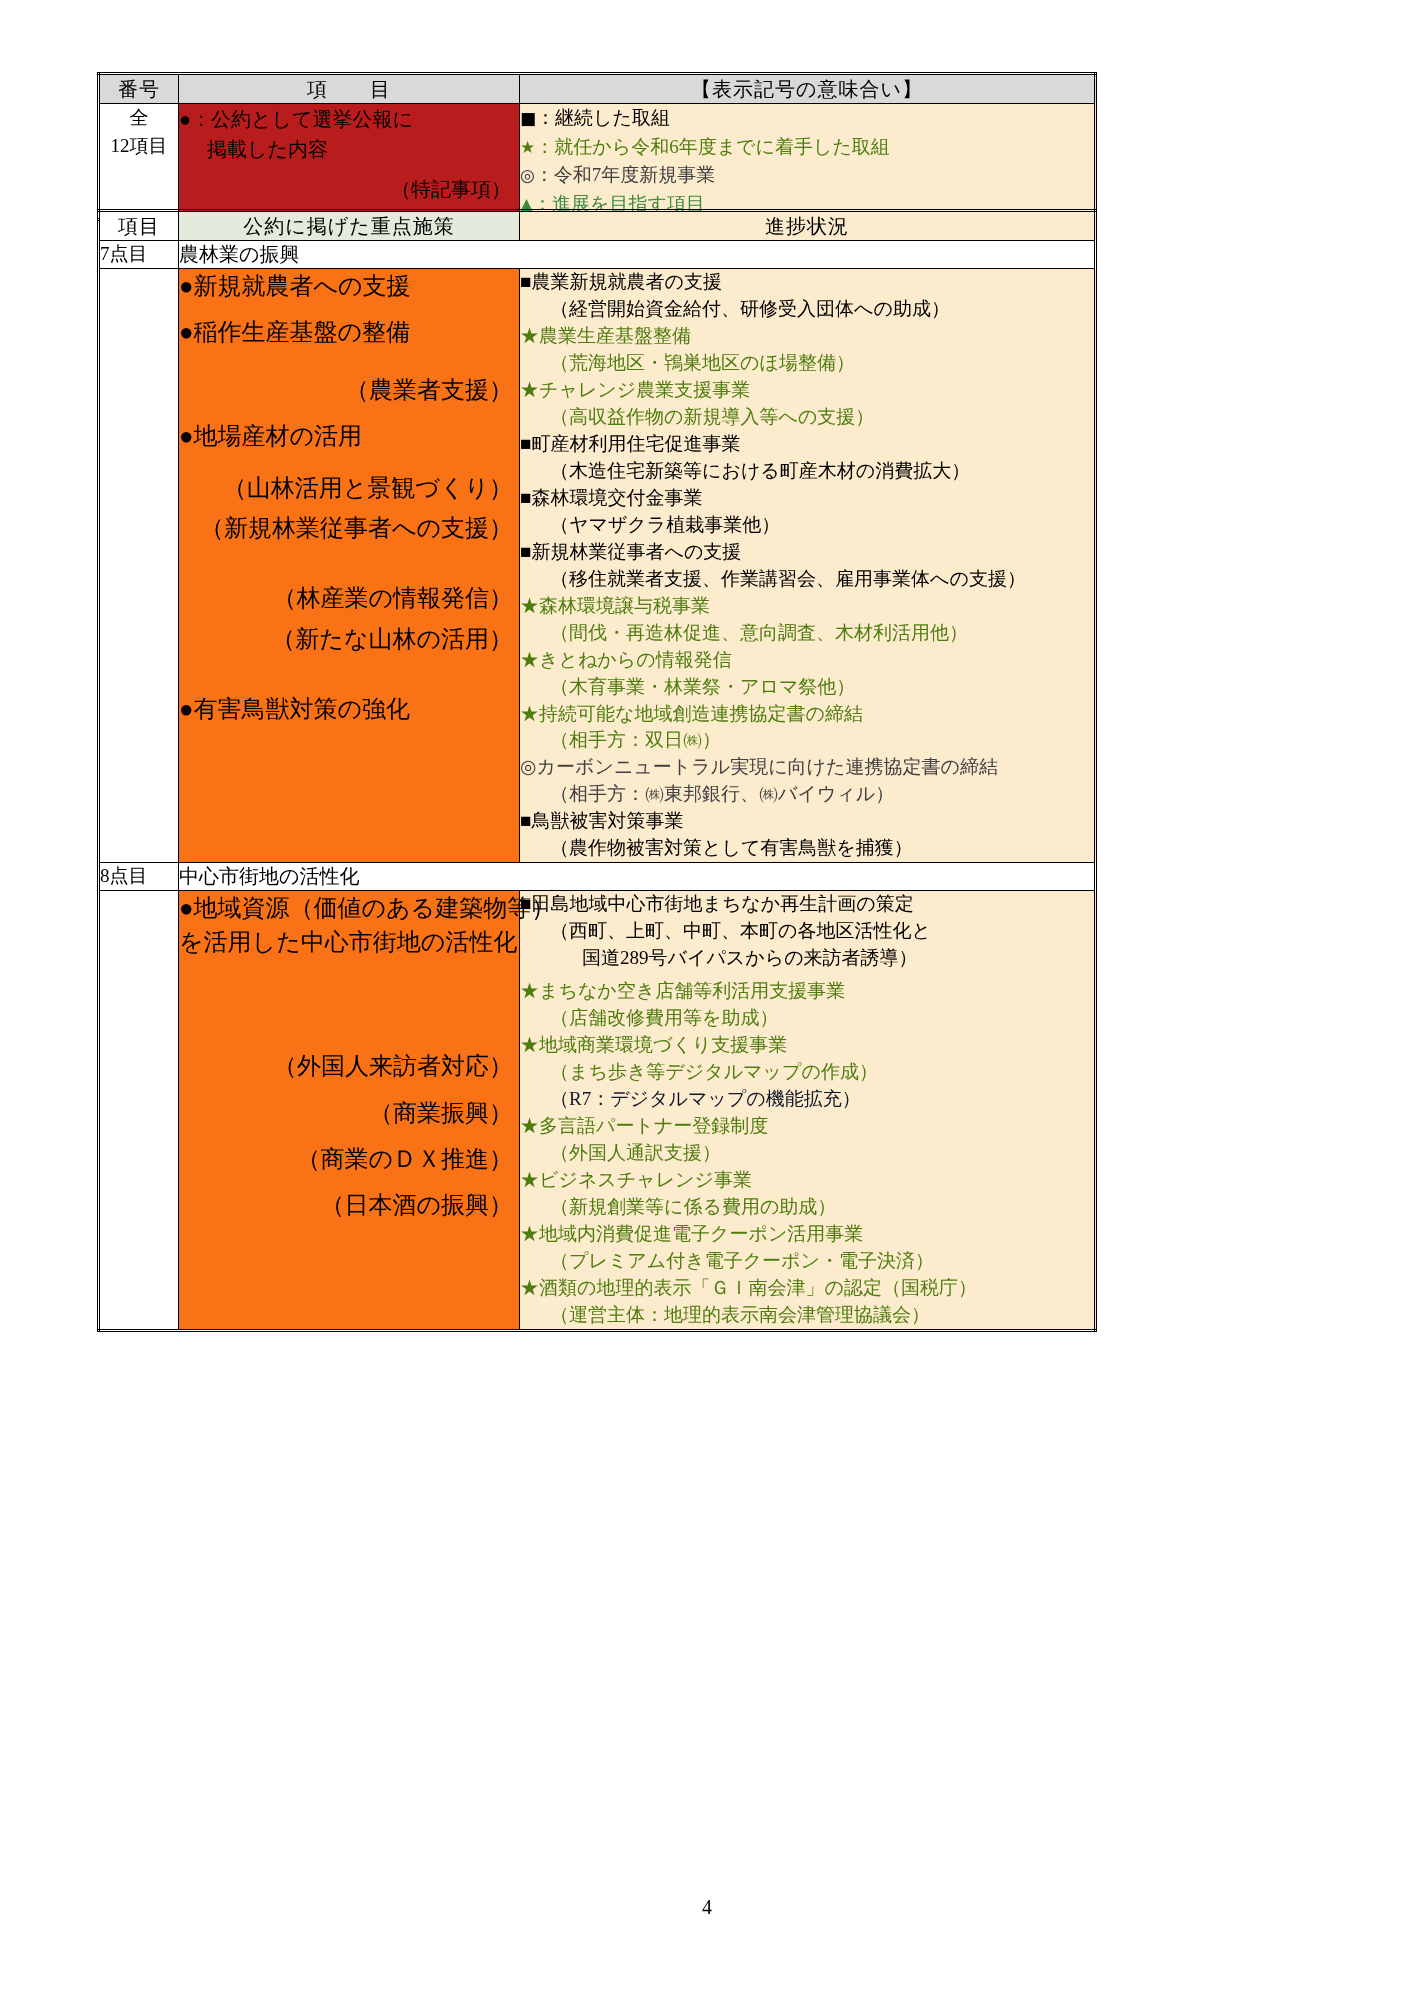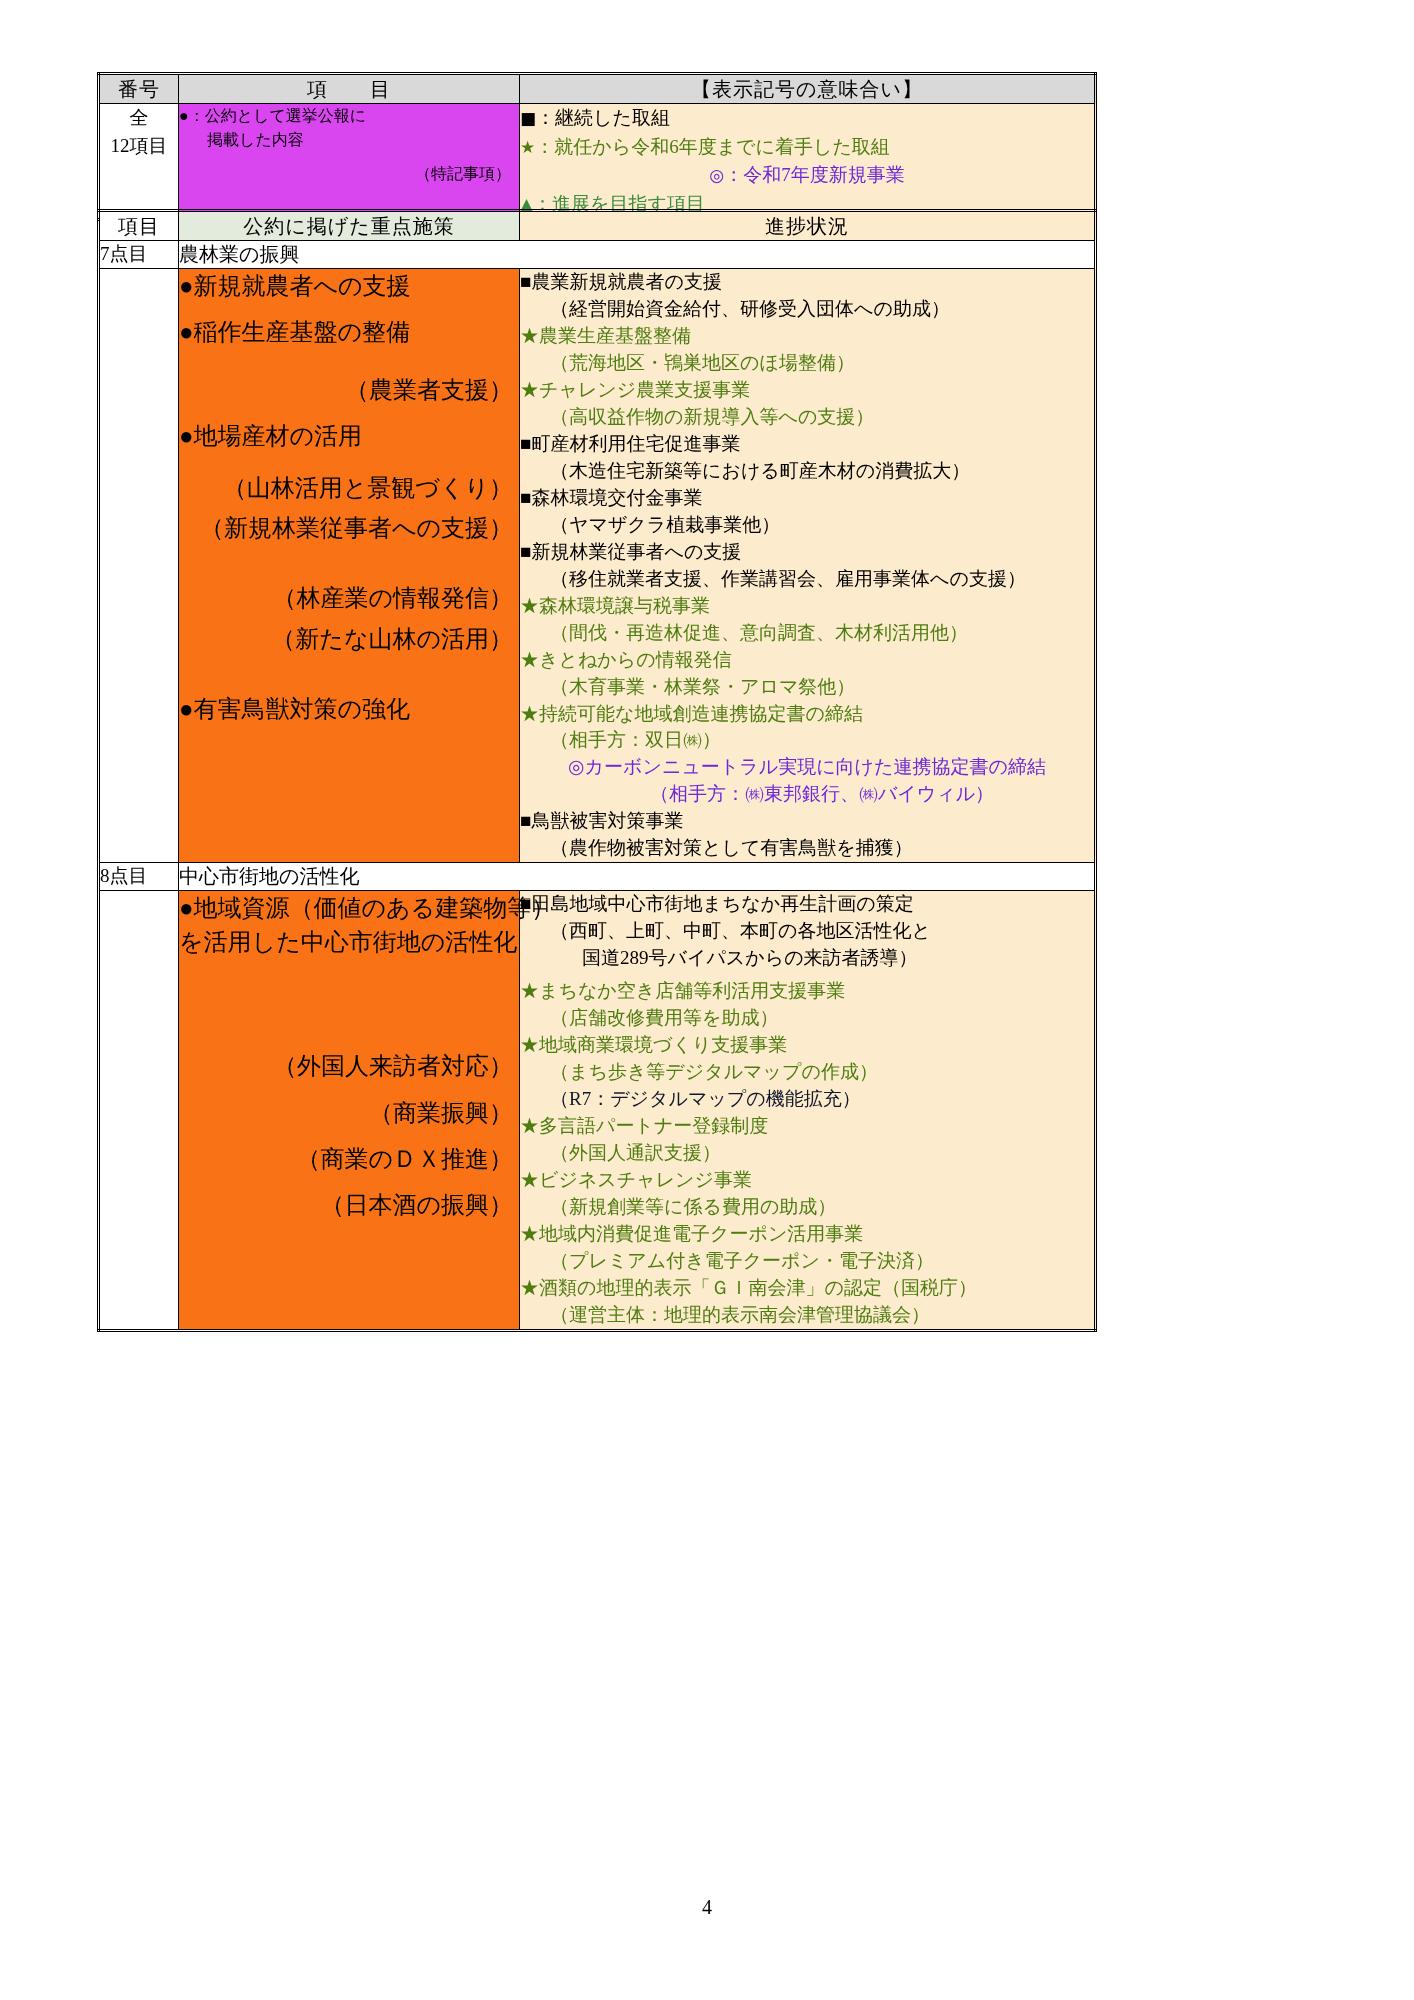--- a/index.html
+++ b/index.html
@@ -51,40 +51,40 @@
   .lg-head.num { width: 78px; }
   .lg-head.item { width: 340px; }
   .lg-cell-num {
     background: #ffffff;
     text-align: center;
     font-size: 19px;
     line-height: 1.45;
     padding-top: 4px;
   }
   .lg-cell-item {
-    background: #d946ef;
-    font-size: 16px;
+    background: #b91c1c;
+    font-size: 20px;
     line-height: 1.5;
     padding: 4px 8px 6px 8px;
     margin-left: 9px;
   }
   .lg-cell-mean {
     background: #fdebcd;
     font-size: 19px;
     line-height: 1.5;
     padding: 4px 10px 6px 10px;
   }
   .lg-line { white-space: nowrap; }
   .lg-indent { padding-left: 28px; }
   .lg-right { text-align: right; padding-right: 8px; }
   .sym { font-family: "DejaVu Sans", sans-serif; font-size: 17px; }
 
   .c-black { color: #000000; }
   .c-blue  { color: #4d7c0f; }
-  .c-orange{ color: #6d28d9; text-align: center; }
+  .c-orange{ color: #404040; }
   .c-green { color: #3c8a3c; }
   .c-red   { color: #0f172a; }
 
   
   .main-wrap {
     position: absolute;
     left: 97px;
     top: 209px;
     width: 1000px;
     border-radius: 22px;

